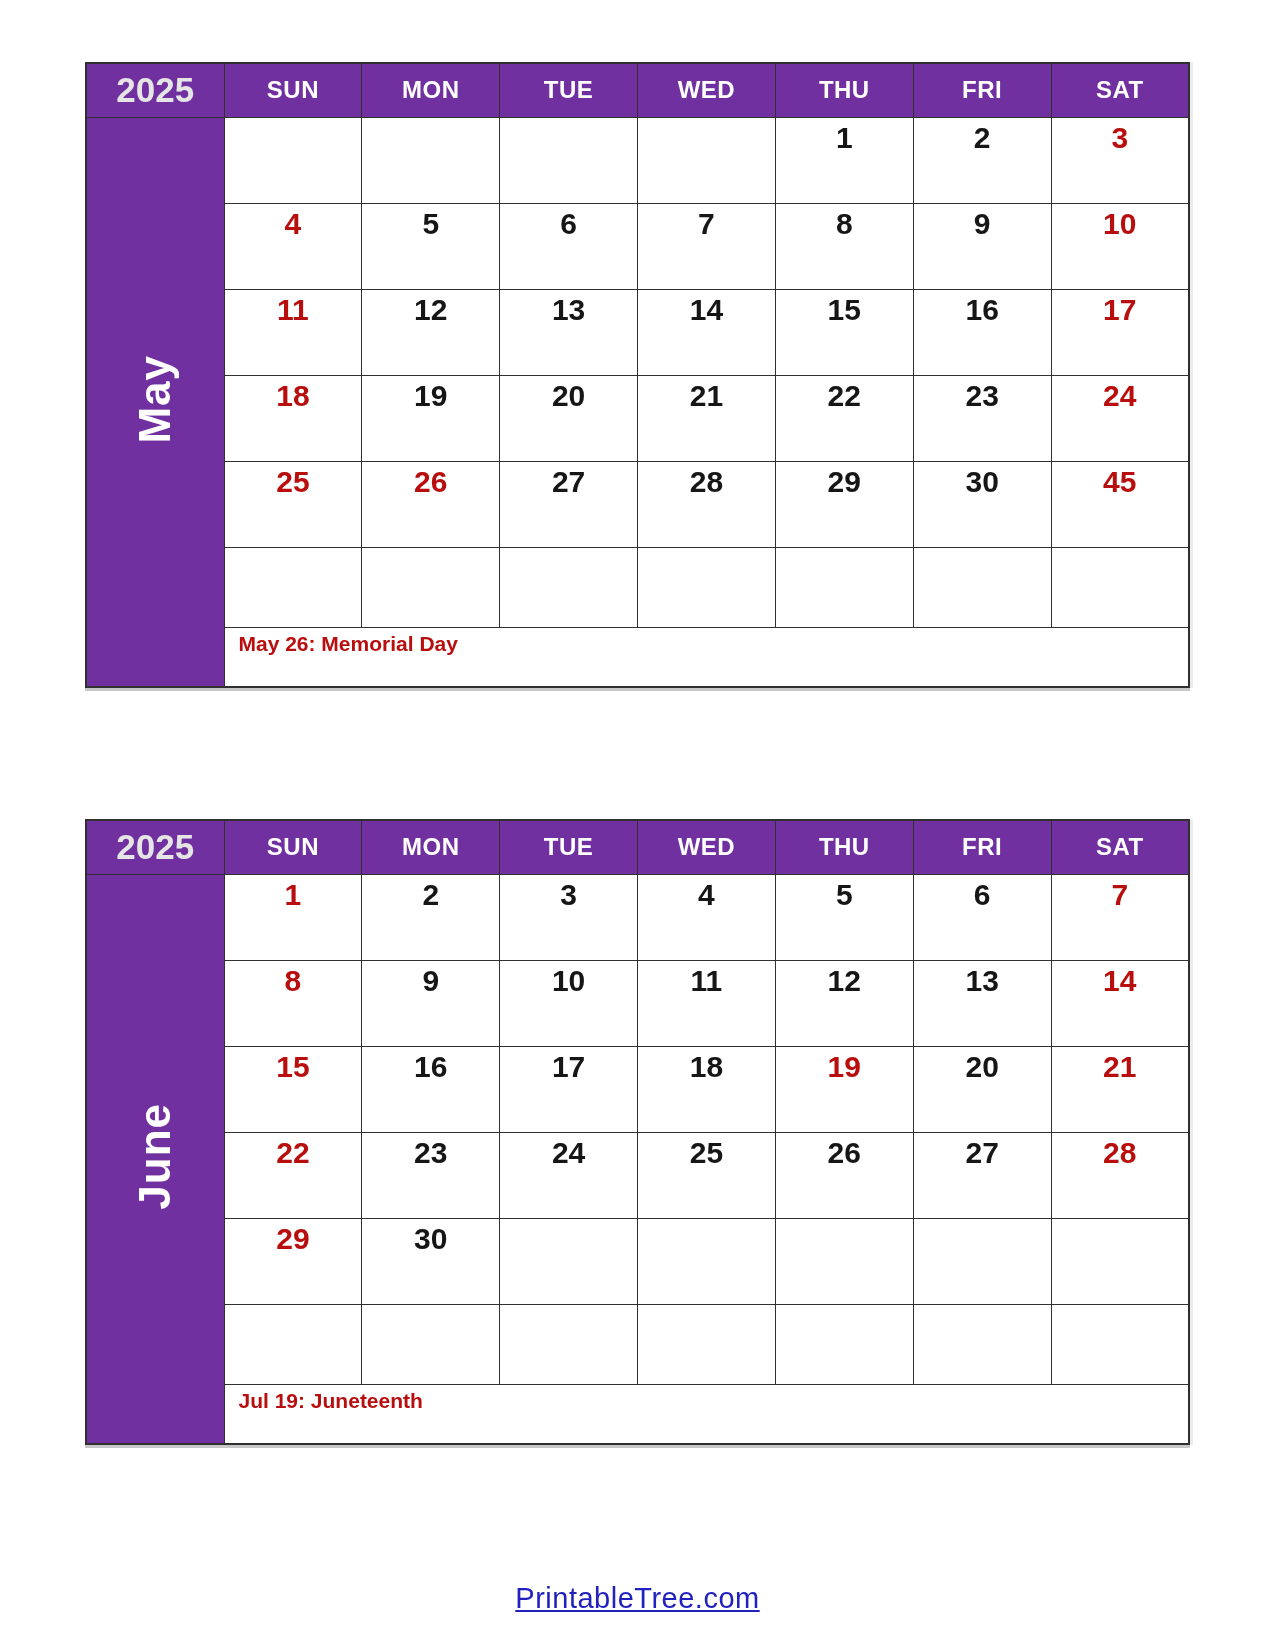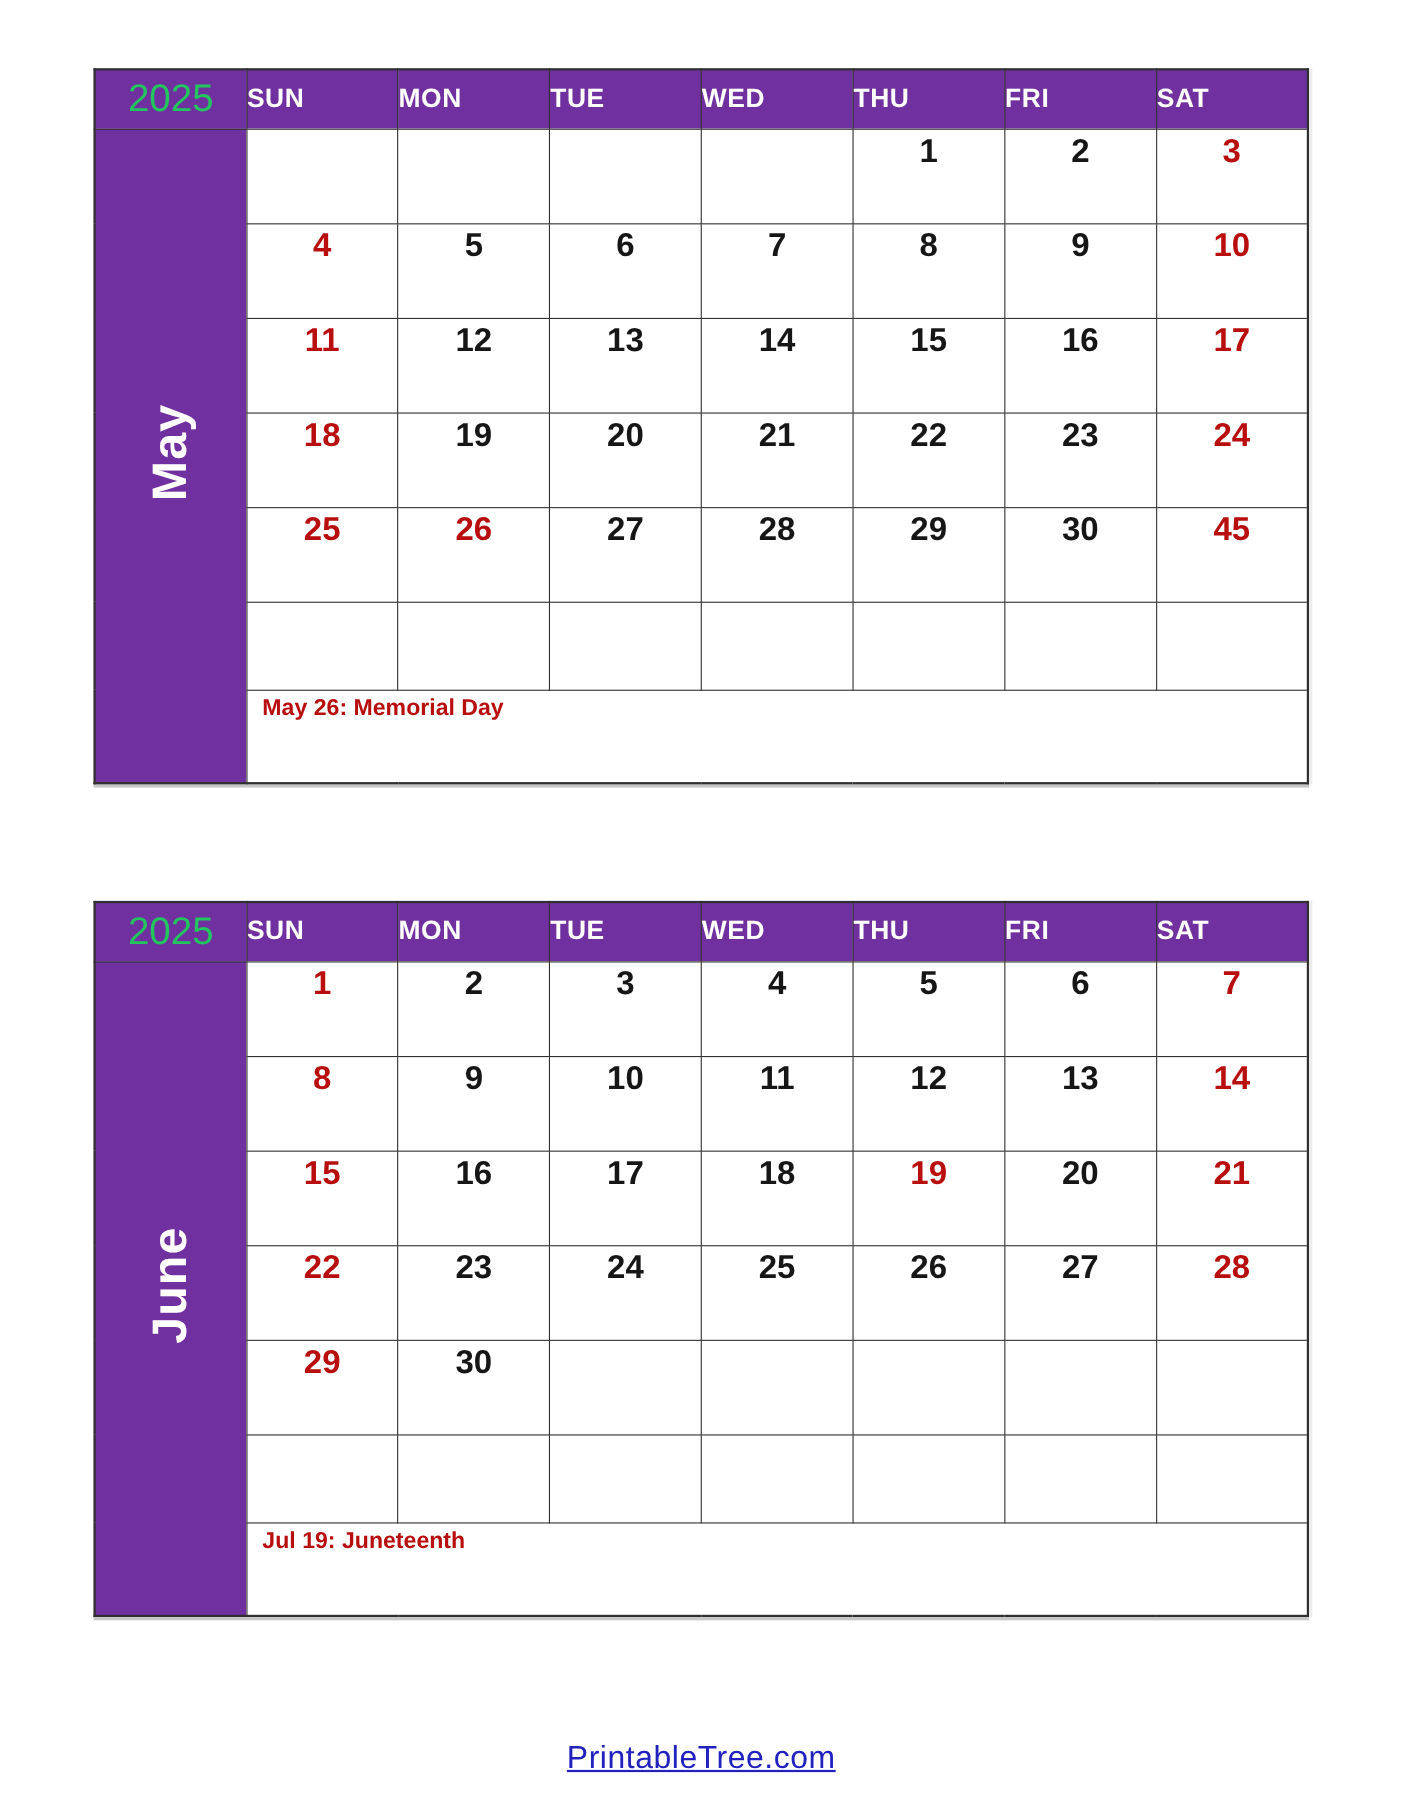--- a/index.html
+++ b/index.html
@@ -25,32 +25,32 @@
     border: 2px solid #303030;
     box-shadow: 0 3px 0 rgba(130,130,130,0.45), 3px 0 0 rgba(180,180,180,0.25);
   }
   table.calendar-table col.c-side { width: 138px; }
 
   th, td { border: 1px solid #303030; }
 
   tr.header-row { height: 54px; }
   th.year-cell {
     background: #7030A0;
-    color: #22c55e;
+    color: #e5e5e5;
     font-size: 35px;
-    font-weight: normal;
+    font-weight: bold;
     text-align: center;
     vertical-align: middle;
   }
   th.weekday-cell {
     background: #7030A0;
     color: #ffffff;
     font-size: 24px;
     font-weight: bold;
-    text-align: left;
+    text-align: center;
     vertical-align: middle;
     letter-spacing: 0.5px;
   }
   td.month-cell {
     background: #7030A0;
     vertical-align: middle;
     text-align: center;
   }
   .month-text {
     display: inline-block;
@@ -66,21 +66,21 @@
   td.day-cell {
     background: #ffffff;
     vertical-align: top;
     text-align: center;
     padding-top: 3px;
     font-size: 30px;
     font-weight: bold;
     color: #161616;
   }
   td.day-cell.red { color: #B80E0E; }
-  tr.note-row { height: 85px; }
+  tr.note-row { height: 60px; }
   td.note-cell {
     background: #ffffff;
     vertical-align: top;
     text-align: left;
     padding: 4px 0 0 14px;
     font-size: 21px;
     font-weight: bold;
     color: #B80E0E;
   }
   .footer {

